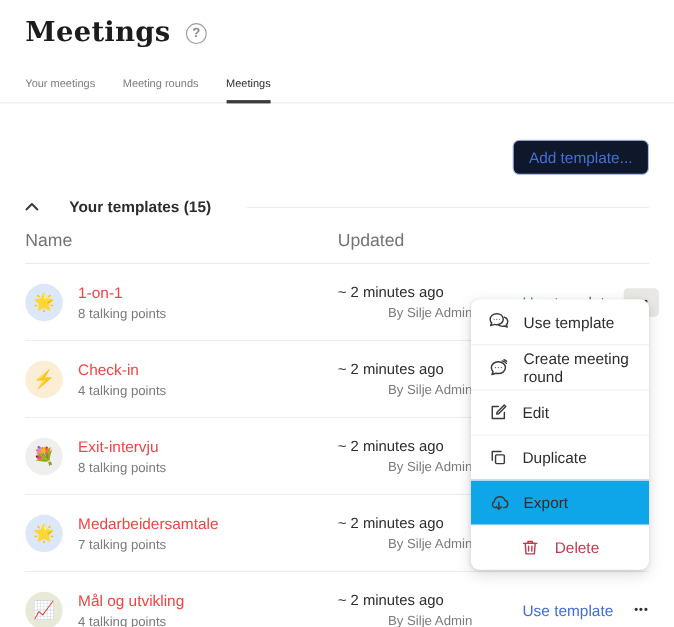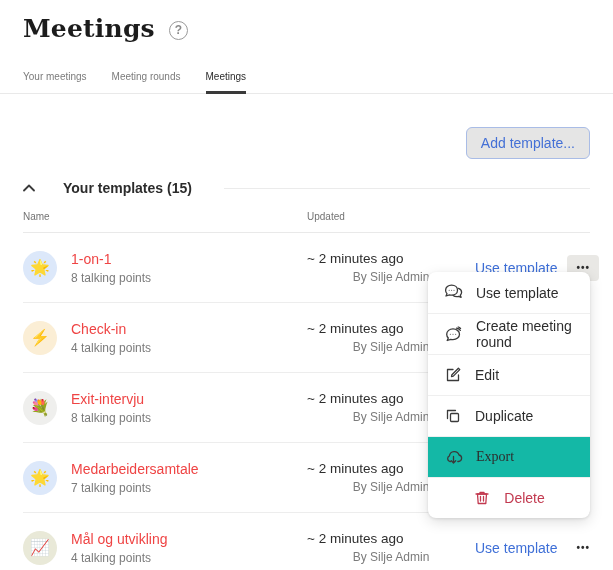--- a/index.html
+++ b/index.html
@@ -29,33 +29,33 @@
   .tab { font-size:10px; color:#7b7b7b; padding:6px 0 11px 0; cursor:pointer; position:relative; }
   .tab.active { color:#2c2c2c; font-weight:400; }
   .tab.active::after {
     content:""; position:absolute; left:0; right:0; bottom:-1px; height:3px; background:#3a3a3a;
   }
 
   
   .toolbar { display:flex; justify-content:flex-end; padding:33px 23px 0 23px; }
   .add-template-btn {
     font-family:"Liberation Sans", sans-serif;
-    font-size:14px; color:#4470d6; background:#e5e5e5;
+    font-size:14px; color:#4470d6; background:#0f172a;
     border:1px solid #a9bce6; border-radius:6px; padding:7px 14px; cursor:pointer;
   }
 
   
   .section-header { display:flex; align-items:center; gap:28px; padding:0 23px; margin-top:21px; }
   .chevron-btn { display:flex; align-items:center; cursor:pointer; }
   .section-title { font-size:14px; font-weight:700; color:#2c2c2c; white-space:nowrap; }
   .section-rule { flex:1; height:1px; background:#ebebeb; margin-left:4px; }
 
   
   .table-headers { display:grid; grid-template-columns:284px 1fr; padding:0 23px; margin-top:15px; }
-  .col-header { font-size:10px; color:#737373; }
+  .col-header { font-size:16px; color:#737373; }
   .header-divider { height:1px; background:#e9e9e9; margin:10px 23px 0 23px; }
 
   .row {
     display:grid; grid-template-columns:284px 168px 1fr;
     align-items:center; height:70px; margin:0 23px; border-bottom:1px solid #ededed;
   }
   .row-main { display:flex; align-items:center; gap:14px; }
   .emoji-circle {
     width:34px; height:34px; border-radius:50%;
     display:flex; align-items:center; justify-content:center; font-size:16px; flex:0 0 34px;
@@ -77,21 +77,21 @@
     position:absolute; left:428px; top:272px; width:162px;
     background:#ffffff; border-radius:8px;
     box-shadow:0 1px 3px rgba(0,0,0,0.10), 0 4px 14px rgba(0,0,0,0.13);
     overflow:hidden; z-index:10;
   }
   .menu-item {
     display:flex; align-items:center; gap:13px; height:41px; padding:0 16px;
     font-size:14px; color:#2d2d2d; cursor:pointer; border-top:1px solid #efefef;
   }
   .menu-item:first-child { border-top:none; }
-  .menu-item.highlighted { background:#14b8a6;font-family:Liberation Serif, serif; }
+  .menu-item.highlighted { background:#0ea5e9; }
   .menu-item.danger { color:#c2394f;justify-content:center; }
   .menu-icon { display:flex; align-items:center; flex:0 0 18px; }
 </style>
 </head>
 <body>
 
 <div class="page">
 
   <div class="header">
     <div class="page-title">Meetings</div>

